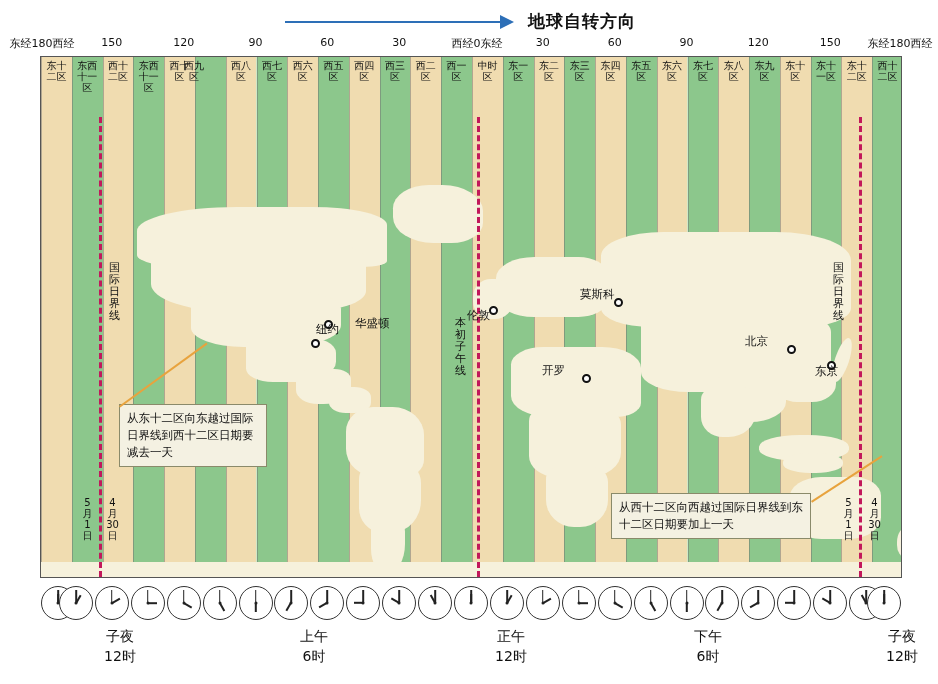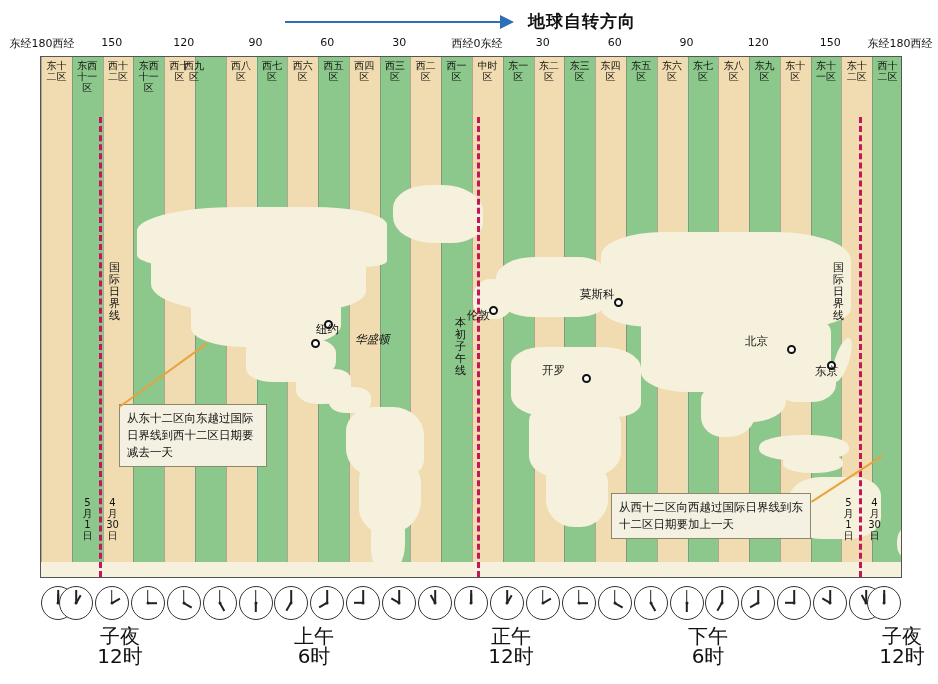--- a/index.html
+++ b/index.html
@@ -51,21 +51,21 @@
   
   #clock-row{position:absolute;left:40px;top:584px;width:862px;height:46px;}
   .clock{position:absolute;top:2px;width:34px;height:34px;border:1.5px solid #333;border-radius:50%;background:#fff;box-sizing:border-box;transform:translateX(-50%);}
   .hand{position:absolute;left:50%;top:50%;width:1.6px;background:#222;transform-origin:50% 100%;}
   .hand.h{height:9px;}
   .hand.m{height:13px;}
   .pin{position:absolute;left:50%;top:50%;width:3px;height:3px;background:#222;border-radius:50%;transform:translate(-50%,-50%);}
 
   
   #time-row{position:absolute;left:0;top:626px;width:938px;height:50px;}
-  .tlab{position:absolute;text-align:center;font-size:20px;line-height:20px;color:#111;transform:translateX(-50%);white-space:nowrap;}
+  .tlab{position:absolute;text-align:center;font-size:14px;line-height:20px;color:#111;transform:translateX(-50%);white-space:nowrap;}
 </style>
 </head>
 <body>
 
 <div id="stage">
 
   <div id="rotation-row">
     <div id="arrow-line"></div>
     <div id="arrow-head"></div>
     <div id="rotation-label">地球自转方向</div>
@@ -215,21 +215,21 @@
         <div class="vlabel small" style="left: 64px; top: 440px;">4月30日</div>
         <div class="vlabel small" style="left: 800px; top: 440px;">5月1日</div>
         <div class="vlabel small" style="left: 826px; top: 440px;">4月30日</div>
         <div class="callout" style="left: 78px; top: 347px; width: 148px;">从东十二区向东越过国际日界线到西十二区日期要减去一天</div>
         <div class="leader" style="left: 78px; top: 349px; width: 108px; transform: rotate(-36deg); transform-origin: 0px 0px; background: rgb(232, 163, 61);"></div>
         <div class="callout" style="left: 570px; top: 436px; width: 200px;">从西十二区向西越过国际日界线到东十二区日期要加上一天</div>
         <div class="leader" style="left: 770px; top: 444px; width: 84px; transform: rotate(-33deg); transform-origin: 0px 0px; background: rgb(232, 163, 61);"></div>
         <div class="citydot" style="left: 283px; top: 263px;"></div>
         <div class="city" style="left: 275px; top: 265px;">纽约</div>
         <div class="citydot" style="left: 270px; top: 282px;"></div>
-        <div class="city" style="left: 314px; top: 275px; font-style: italic;">华盛顿</div>
+        <div class="city" style="left: 314px; top: 259px;">华盛顿</div>
         <div class="citydot" style="left: 448px; top: 249px;"></div>
         <div class="city" style="left: 426px; top: 251px;">伦敦</div>
         <div class="citydot" style="left: 573px; top: 241px;"></div>
         <div class="city" style="left: 539px; top: 230px;">莫斯科</div>
         <div class="citydot" style="left: 746px; top: 288px;"></div>
         <div class="city" style="left: 704px; top: 277px;">北京</div>
         <div class="citydot" style="left: 786px; top: 304px;"></div>
         <div class="city" style="left: 774px; top: 307px;">东京</div>
         <div class="citydot" style="left: 541px; top: 317px;"></div>
         <div class="city" style="left: 501px; top: 306px;">开罗</div>

